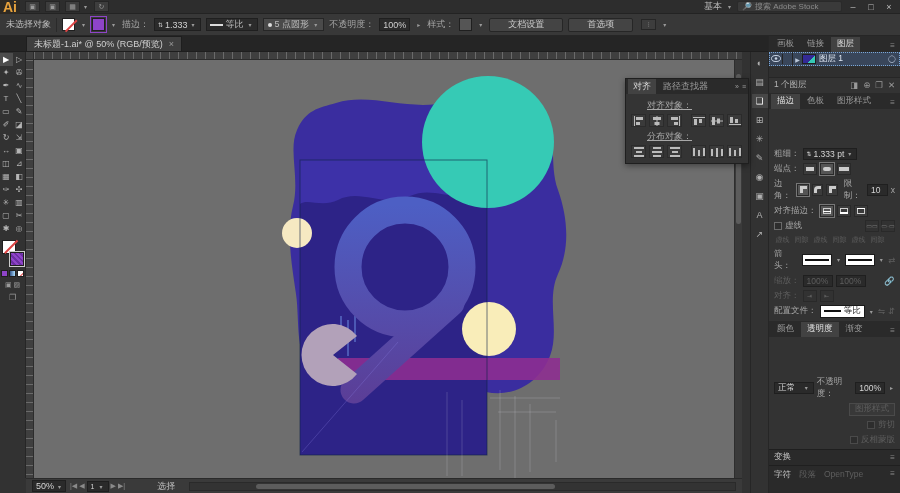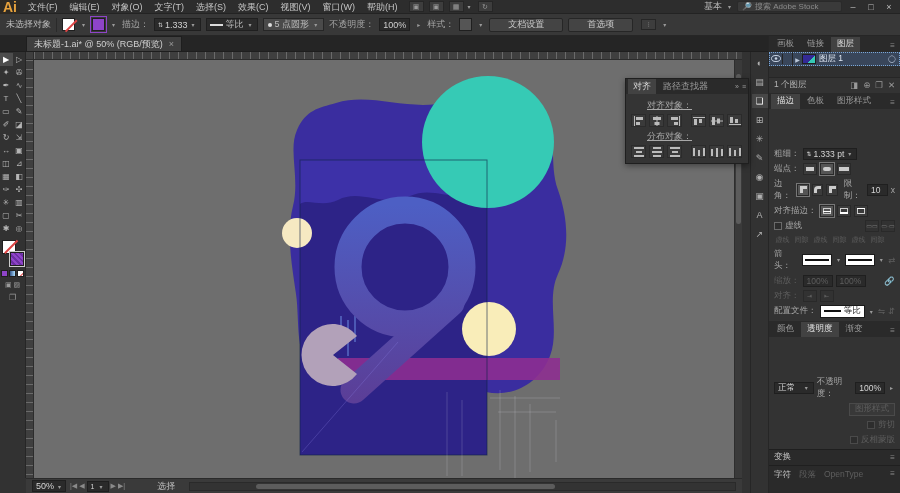--- a/index.html
+++ b/index.html
@@ -123,32 +123,20 @@
 .navg{display:flex;align-items:center;gap:2px;color:#8a8a8a;font-size:7px;}
 .corner{position:absolute;left:0;top:478px;width:26px;height:15px;background:#323232;}
 </style>
 </head>
 <body>
 
 <div class="app">
 
   <div class="menubar">
     <div class="ailogo">Ai</div>
-    <div style="display:flex;">
-
-    <span class="menu-item">文件(F)</span>
-        <span class="menu-item">编辑(E)</span>
-        <span class="menu-item">对象(O)</span>
-        <span class="menu-item">文字(T)</span>
-        <span class="menu-item">选择(S)</span>
-        <span class="menu-item">效果(C)</span>
-        <span class="menu-item">视图(V)</span>
-        <span class="menu-item">窗口(W)</span>
-        <span class="menu-item">帮助(H)</span>
-      </div>
     <span class="mb-ic">▣</span>
     <span class="mb-ic">▣</span>
     <span class="mb-ic">▦</span>
       <span class="caret">▾</span>
     <span class="mb-ic">↻</span>
     <div class="mb-right">
       <span class="wsp">基本</span>
         <span class="caret">▾</span>
       <div class="searchbox">
         <span>🔎</span>

